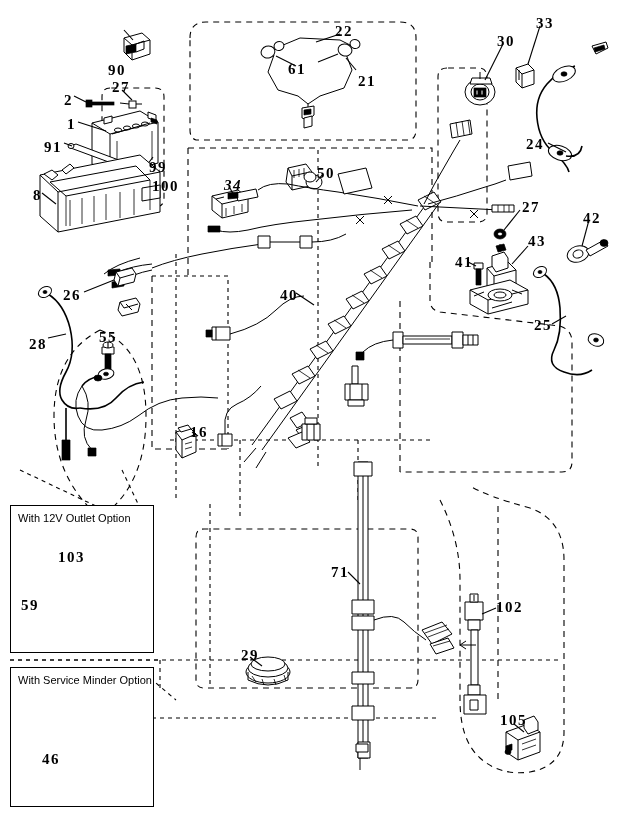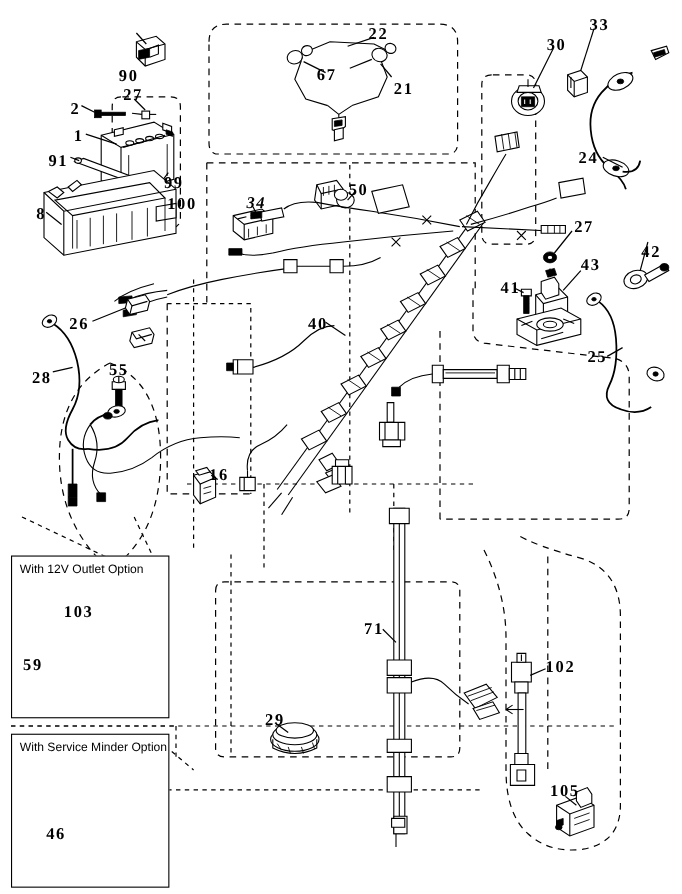--- a/index.html
+++ b/index.html
@@ -633,32 +633,32 @@
   <div class="callout" style="left:108px; top:22px;margin-top:41px;">90</div>
   <div class="callout" style="left:112px; top:80px;">27</div>
   <div class="callout" style="left:64px; top:93px;">2</div>
   <div class="callout" style="left:67px; top:117px;">1</div>
   <div class="callout" style="left:44px; top:140px;">91</div>
   <div class="callout" style="left:149px; top:160px;">99</div>
   <div class="callout" style="left:152px; top:179px;">100</div>
   <div class="callout" style="left:33px; top:188px;">8</div>
 
   <div class="callout" style="left:335px; top:24px;">22</div>
-  <div class="callout" style="left:288px; top:62px;">67</div>
+  <div class="callout" style="left:288px; top:62px;">61</div>
   <div class="callout" style="left:358px; top:74px;">21</div>
 
   <div class="callout" style="left:497px; top:34px;">30</div>
   <div class="callout" style="left:536px; top:16px;">33</div>
   <div class="callout" style="left:526px; top:137px;">24</div>
 
   <div class="callout" style="left:224px; top:178px;font-style:italic;">34</div>
   <div class="callout" style="left:317px; top:166px;">50</div>
 
   <div class="callout" style="left:522px; top:200px;">27</div>
-  <div class="callout" style="left:583px; top:223px;">42</div>
+  <div class="callout" style="left:583px; top:211px;">42</div>
   <div class="callout" style="left:528px; top:234px;">43</div>
   <div class="callout" style="left:455px; top:255px;">41</div>
   <div class="callout" style="left:534px; top:318px;">25</div>
 
   <div class="callout" style="left:63px; top:288px;">26</div>
   <div class="callout" style="left:29px; top:337px;">28</div>
   <div class="callout" style="left:99px; top:330px;">55</div>
   <div class="callout" style="left:280px; top:288px;">40</div>
   <div class="callout" style="left:190px; top:425px;">16</div>
 

